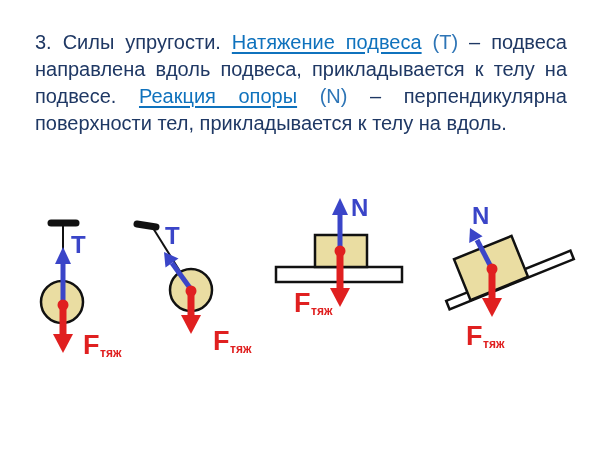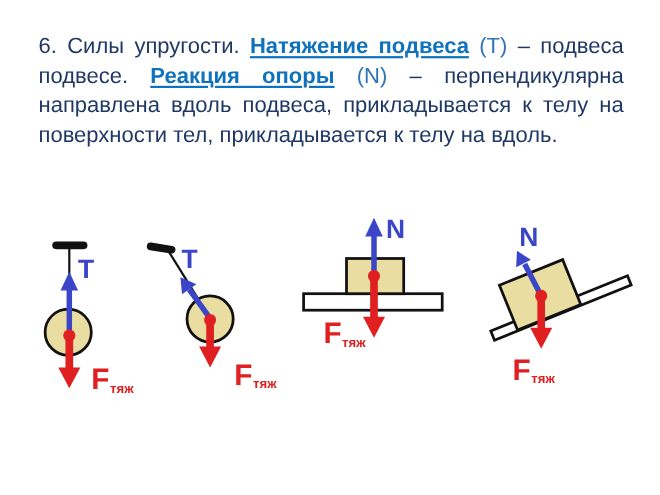--- a/index.html
+++ b/index.html
@@ -18,21 +18,21 @@
   }
   .tline{
     text-align:justify;
     text-align-last:justify;
     white-space:normal;
   }
   .tline.last{text-align-last:left;}
   .seg-dark{color:var(--text-dark,#1f3864);}
   .seg-term{
     color:var(--text-link,#0f72bd);
-    font-weight:bold;
+    font-weight:normal;
     text-decoration:underline;
     text-underline-offset:3px;
   }
   .seg-accent{color:var(--text-accent,#2e75b6);}
   .diagrams{position:absolute;left:0;top:0;}
   .force-label-blue{
     font-family:"Liberation Sans",sans-serif;
     font-weight:bold;font-size:24px;
     fill:var(--arrow-blue,#3a45c8);
   }
@@ -53,23 +53,23 @@
   .fill-blue{fill:var(--arrow-blue,#3a45c8);}
   .stroke-red{stroke:var(--arrow-red,#e02020);}
   .fill-red{fill:var(--arrow-red,#e02020);}
 </style>
 </head>
 <body>
 
 <div class="slide">
 
   <div class="text-block">
-    <div class="tline"><span class="seg-dark">6. Силы упругости. </span><span class="seg-term">Натяжение подвеса</span><span class="seg-accent"> (T) </span><span class="seg-dark">– подвеса</span></div>
+    <div class="tline"><span class="seg-dark">3. Силы упругости. </span><span class="seg-term">Натяжение подвеса</span><span class="seg-accent"> (T) </span><span class="seg-dark">– подвеса</span></div>
+    <div class="tline"><span class="seg-dark">направлена вдоль подвеса, прикладывается к телу на</span></div>
     <div class="tline"><span class="seg-dark">подвесе. </span><span class="seg-term">Реакция опоры</span><span class="seg-accent"> (N) </span><span class="seg-dark">– перпендикулярна</span></div>
-    <div class="tline"><span class="seg-dark">направлена вдоль подвеса, прикладывается к телу на</span></div>
     <div class="tline last"><span class="seg-dark">поверхности тел, прикладывается к телу на вдоль.</span></div>
   </div>
 
   <svg class="diagrams" width="600" height="450" viewBox="0 0 600 450" xmlns="http://www.w3.org/2000/svg">
 
     <g>
       <line class="stroke-outline" x1="51" y1="223" x2="76" y2="223" stroke-width="7" stroke-linecap="round"></line>
       <line class="stroke-outline" x1="63" y1="226" x2="63" y2="283" stroke-width="2"></line>
       <circle class="fill-body stroke-outline" cx="62" cy="302" r="21" stroke-width="2.5"></circle>
       <line class="stroke-blue" x1="63" y1="304" x2="63" y2="262" stroke-width="5"></line>

